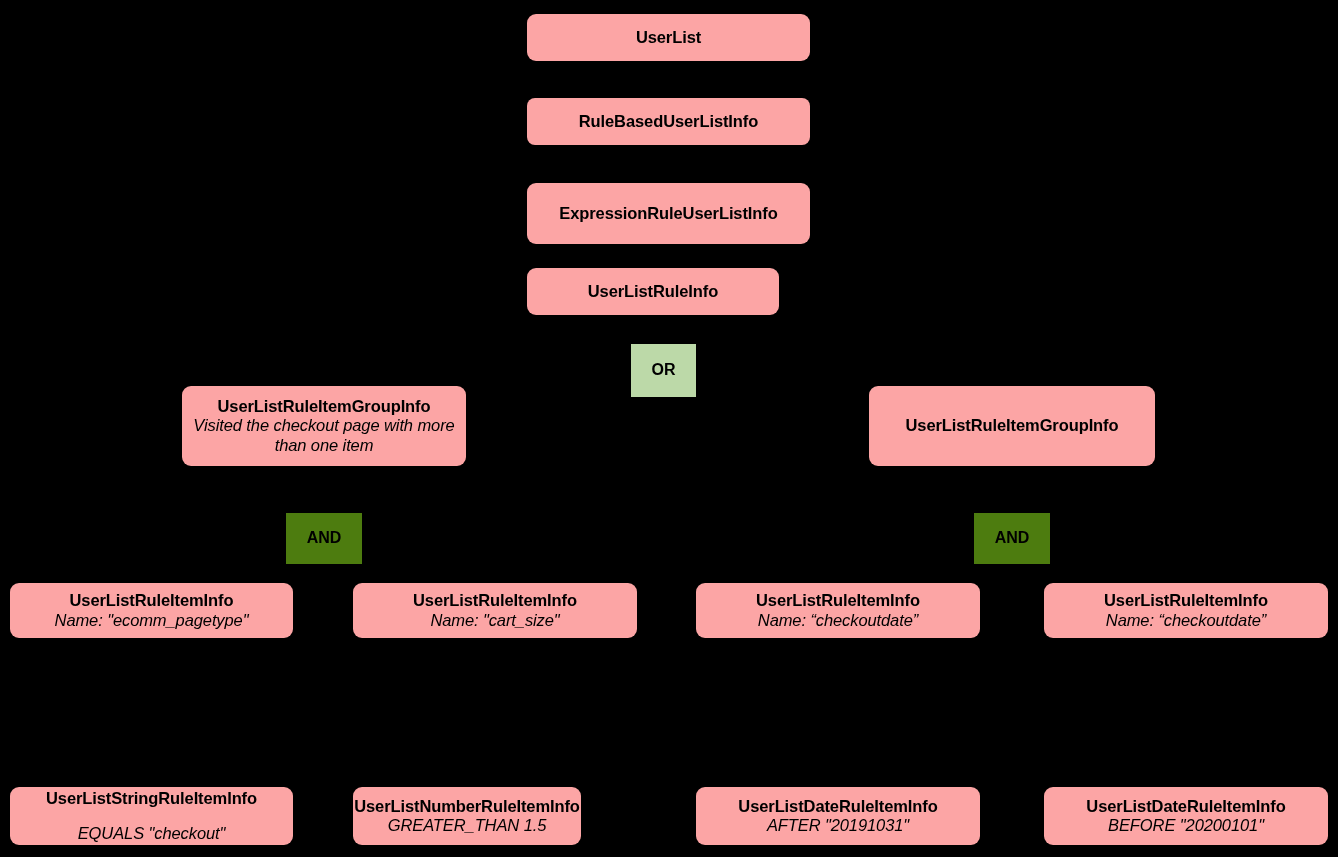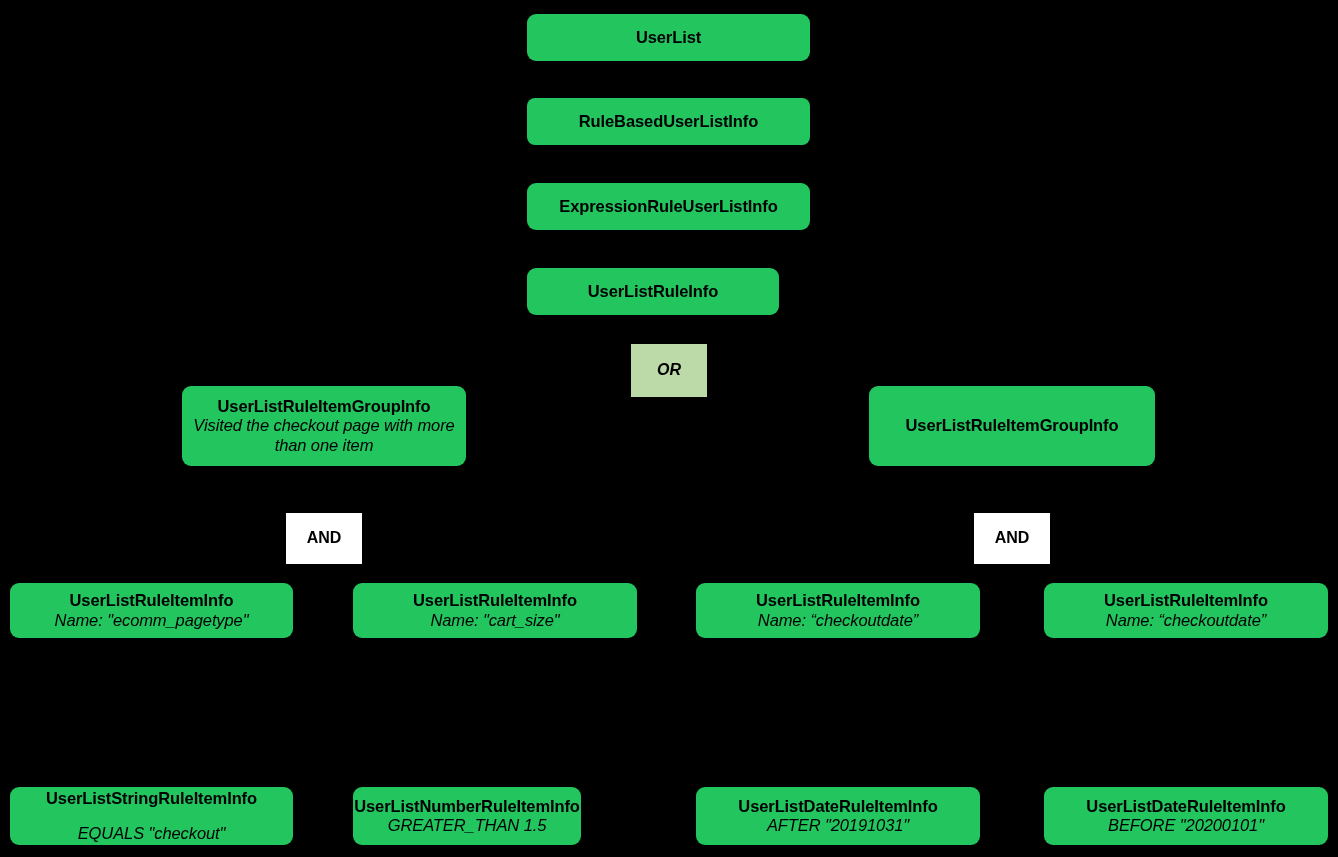--- a/index.html
+++ b/index.html
@@ -24,31 +24,31 @@
     box-sizing: border-box;
     display: flex;
     flex-direction: column;
     align-items: center;
     justify-content: center;
     text-align: center;
     color: #000000;
     line-height: 1.18;
   }
   .node.entity {
-    background: #22c55e;
+    background: #fca5a5;
     border-radius: 9px;
   }
   .node.op {
     border-radius: 0;
   }
   .node.op.or {
     background: #bcd9a8;
   }
   .node.op.and {
-    background: #ffffff;
+    background: #4d7c0f;
   }
   .title {
     font-weight: bold;
     font-size: 16.5px;
     letter-spacing: -0.1px;
     white-space: nowrap;
   }
   .desc {
     font-style: italic;
     font-size: 16.5px;
@@ -94,21 +94,21 @@
         <path d="M1186,638 C1186,712.5 1186,712.5 1186,787" stroke="#000000" stroke-width="1.6" fill="none" marker-end="url(#arrowhead)"></path>
       </g>
   </svg>
   <div id="node-layer">
       <div class="node entity" style="left: 527px; top: 14px; width: 283px; height: 47px;">
         <div class="title">UserList</div>
       </div>
       <div class="node entity" style="left: 527px; top: 98px; width: 283px; height: 47px; border-radius: 8px;">
         <div class="title">RuleBasedUserListInfo</div>
       </div>
-      <div class="node entity" style="left: 527px; top: 183px; width: 283px; height: 47px;">
+      <div class="node entity" style="left: 527px; top: 183px; width: 283px; height: 61px;">
         <div class="title">ExpressionRuleUserListInfo</div>
       </div>
       <div class="node entity" style="left: 527px; top: 268px; width: 252px; height: 47px;">
         <div class="title">UserListRuleInfo</div>
       </div>
       <div class="node entity" style="left: 182px; top: 386px; width: 284px; height: 80px;">
         <div class="title">UserListRuleItemGroupInfo</div>
         <div class="desc">Visited the checkout page with more than one item</div>
       </div>
       <div class="node entity" style="left: 869px; top: 386px; width: 286px; height: 80px;">
@@ -139,21 +139,21 @@
         <div class="desc">GREATER_THAN 1.5</div>
       </div>
       <div class="node entity" style="left: 696px; top: 787px; width: 284px; height: 58px;">
         <div class="title">UserListDateRuleItemInfo</div>
         <div class="desc">AFTER "20191031"</div>
       </div>
       <div class="node entity" style="left: 1044px; top: 787px; width: 284px; height: 58px;">
         <div class="title">UserListDateRuleItemInfo</div>
         <div class="desc">BEFORE "20200101"</div>
       </div>
-      <div class="node op or" style="left: 631px; top: 344px; width: 76px; height: 53px; font-style: italic;">
+      <div class="node op or" style="left: 631px; top: 344px; width: 65px; height: 53px;">
         <div class="op-label">OR</div>
       </div>
       <div class="node op and" style="left: 286px; top: 513px; width: 76px; height: 51px;">
         <div class="op-label">AND</div>
       </div>
       <div class="node op and" style="left: 974px; top: 513px; width: 76px; height: 51px;">
         <div class="op-label">AND</div>
       </div>
     </div>
 </div>

